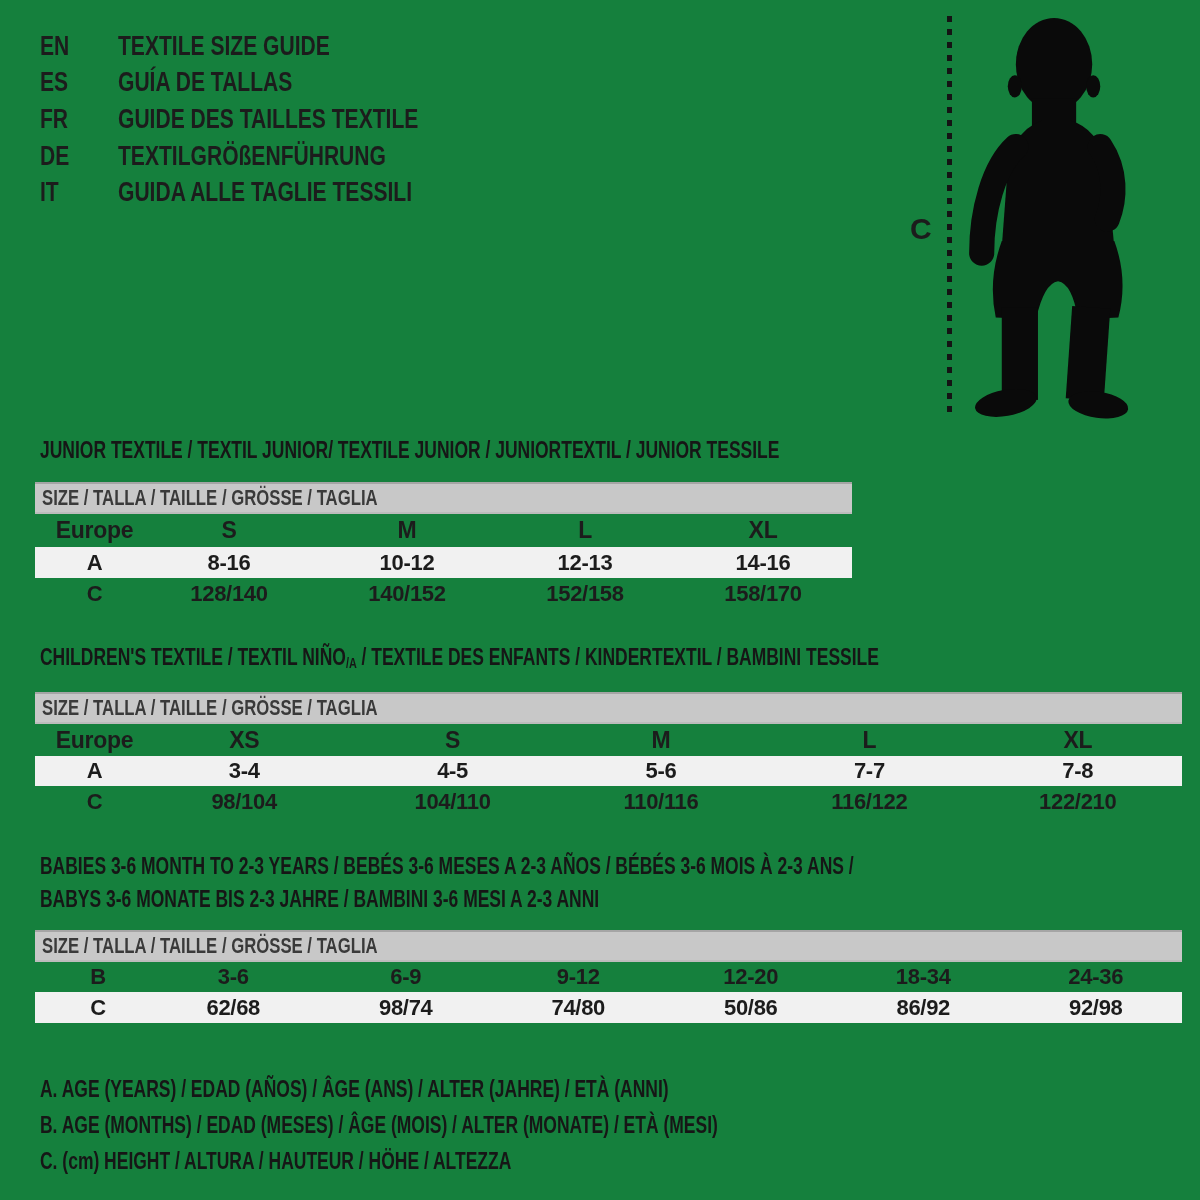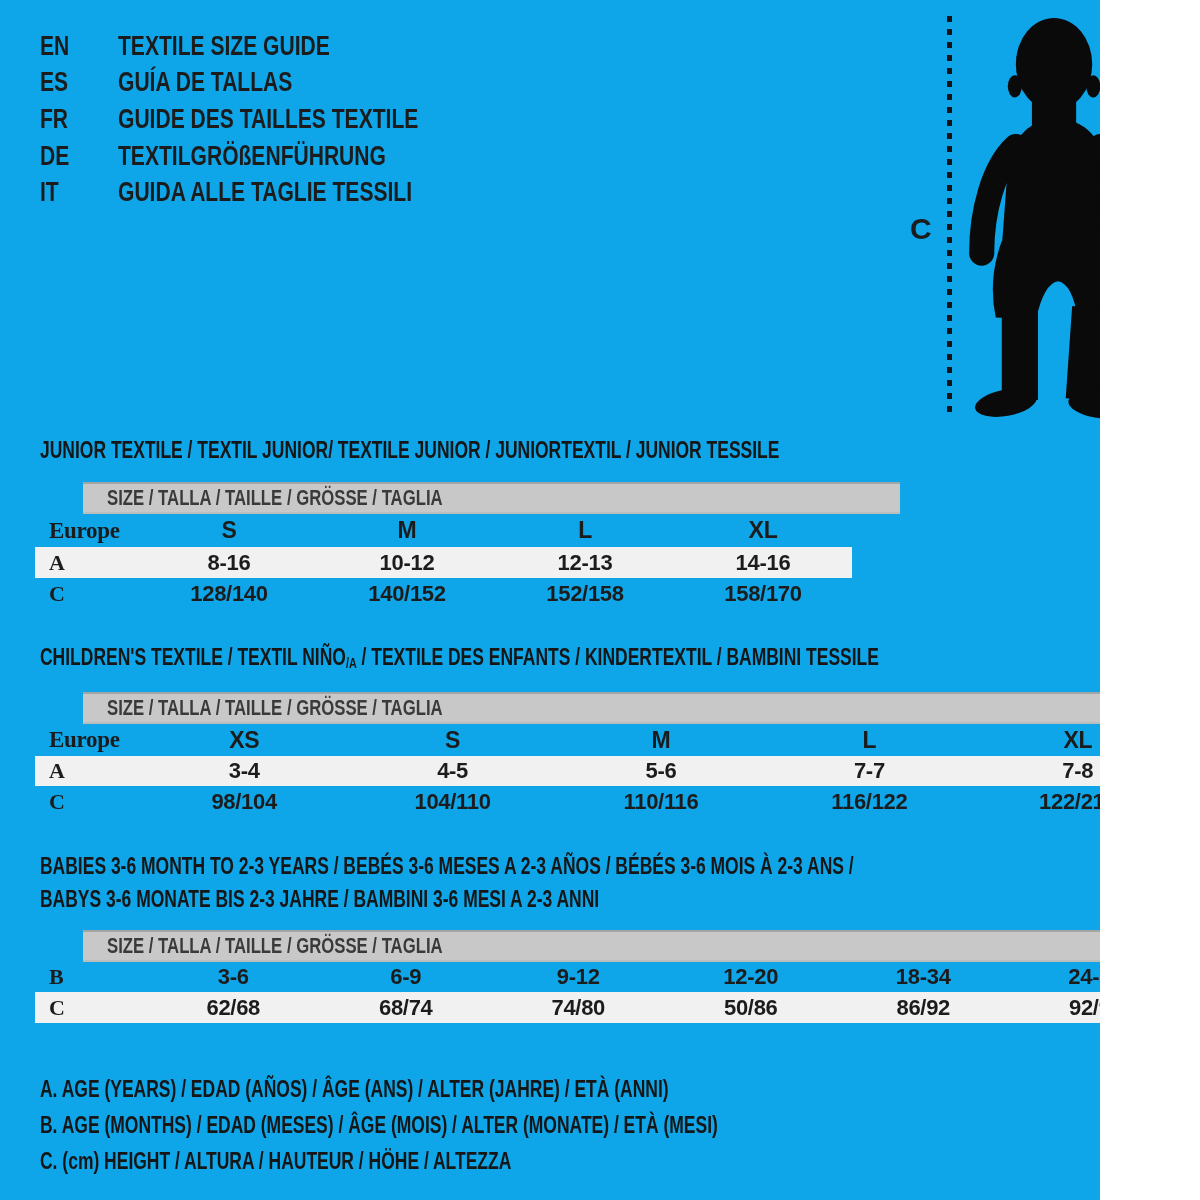--- a/index.html
+++ b/index.html
@@ -1,18 +1,18 @@
 <!DOCTYPE html>
 <html><head>
 <meta charset="utf-8">
 <style>
   * { margin:0; padding:0; box-sizing:border-box; }
   html,body { background:#ffffff; }
   .page {
-    position:relative; width:1100px; height:1200px; background:#0ea5e9;
+    position:relative; width:1200px; height:1200px; background:#15803d;
     font-family:"Liberation Sans","DejaVu Sans",sans-serif; color:#1c1c1c; overflow:hidden;
   }
   
   .lang-block { position:absolute; left:40px; top:28px; }
   .lang-row {
     display:grid; grid-template-columns:100px auto; height:36.6px; align-items:center;
     font-weight:bold; font-size:27px; white-space:nowrap;
     transform:scaleX(0.78); transform-origin:left center; letter-spacing:0;
   }
   
@@ -26,27 +26,27 @@
   .sec-title {
     position:absolute; left:40px; font-size:23px; line-height:26px; font-weight:bold;
     white-space:nowrap; transform:scaleX(0.76); transform-origin:left center; color:#161616;
   }
   .subscript { font-size:0.62em; position:relative; top:0.18em; }
   
   .size-bar {
     position:absolute; left:35px; height:32px; background:#c8c8c8;
     border-top:2px solid #a5a5a5; border-bottom:2px solid #bcbcbc;
     color:#3a3a3a; font-weight:bold; font-size:22px; line-height:27px;
-    padding-left:24px; white-space:nowrap;margin-left:48px;
+    padding-left:7px; white-space:nowrap;
   }
   .size-bar > span { display:inline-block; transform:scaleX(0.76); transform-origin:left center; }
   .trow { position:absolute; left:35px; display:grid; align-items:center; font-weight:bold; }
   .trow .cell { text-align:center; font-size:22px; letter-spacing:-0.3px; }
   .trow .cell.head { font-size:23px; }
-  .trow .cell.label { text-align:left; padding-left:14px;font-family:Liberation Serif, serif; }
+  .trow .cell.label { text-align:center; padding-left:14px; }
   .alt { background:#f1f1f1; }
   .w-junior { width:817px; }
   .w-full   { width:1147px; }
   .cols-t1 { grid-template-columns:105px repeat(4,1fr); }
   .cols-t2 { grid-template-columns:105px repeat(5,1fr); }
   .cols-t3 { grid-template-columns:112px repeat(6,1fr); }
   
   .legend-line {
     position:absolute; left:40px; font-size:23px; line-height:26px; font-weight:bold;
     white-space:nowrap; transform:scaleX(0.76); transform-origin:left center; color:#161616;
@@ -166,21 +166,21 @@
     <div class="cell">3-6</div>
     <div class="cell">6-9</div>
     <div class="cell">9-12</div>
     <div class="cell">12-20</div>
     <div class="cell">18-34</div>
     <div class="cell">24-36</div>
   </div>
   <div class="trow w-full cols-t3 alt" style="top:992px;height:31px">
     <div class="cell label">C</div>
     <div class="cell">62/68</div>
-    <div class="cell">68/74</div>
+    <div class="cell">98/74</div>
     <div class="cell">74/80</div>
     <div class="cell">50/86</div>
     <div class="cell">86/92</div>
     <div class="cell">92/98</div>
   </div>
 
   <div class="legend-line" style="top:1076px">A. AGE (YEARS) / EDAD (AÑOS) / ÂGE (ANS) / ALTER (JAHRE) / ETÀ (ANNI)</div>
   <div class="legend-line" style="top:1112px">B. AGE (MONTHS) / EDAD (MESES) / ÂGE (MOIS) / ALTER (MONATE) / ETÀ (MESI)</div>
   <div class="legend-line" style="top:1148px">C. (cm) HEIGHT / ALTURA / HAUTEUR / HÖHE / ALTEZZA</div>
 

